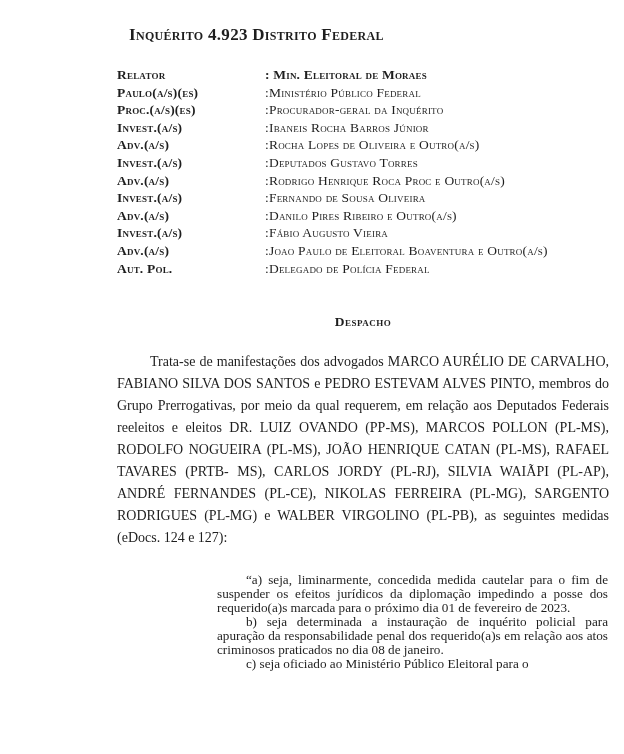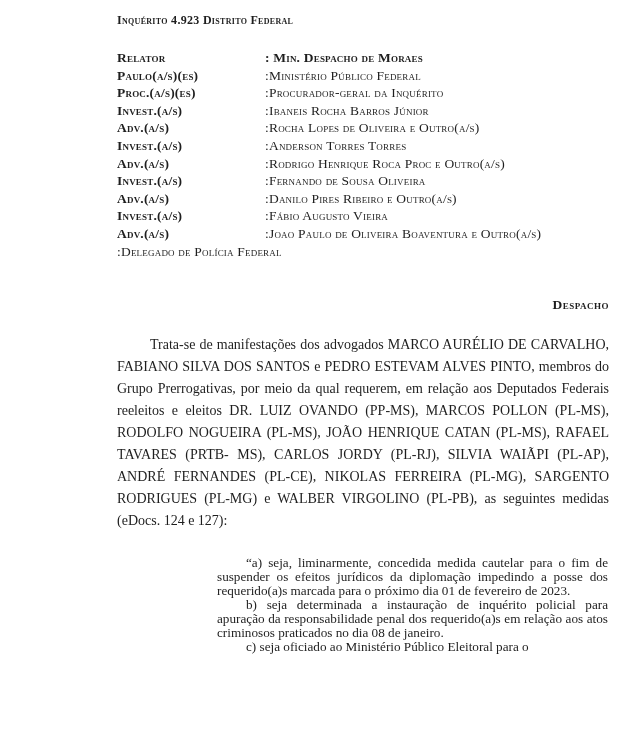--- a/index.html
+++ b/index.html
@@ -18,22 +18,22 @@
     color: #1e1e1e;
     -webkit-font-smoothing: antialiased;
   }
   .content {
     position: absolute;
     left: 117px;
     top: 13px;
     width: 492px;
   }
   .doc-title {
-    margin: 0;
-    font-size: 12px;
+    margin: 12px;
+    font-size: 17px;
     font-weight: bold;
     font-variant: small-caps;
     letter-spacing: 0.3px;
     white-space: nowrap;
   }
   .parties {
     margin-top: 21px;
     font-size: 13.5px;
   }
   .party-row {
@@ -52,21 +52,21 @@
     font-variant: small-caps;
     letter-spacing: 0.2px;
     line-height: 17.6px;
     text-align: justify;
   }
   .party-value.bold {
     font-weight: bold;
   }
   .section-heading {
     margin: 37px 0 0 0;
-    text-align: right;
+    text-align: center;
     font-size: 13.5px;
     font-weight: bold;
     font-variant: small-caps;
     letter-spacing: 0.5px;
   }
   .body-paragraph {
     margin: 21px 0 0 0;
     font-size: 14px;
     line-height: 22px;
     text-align: justify;
@@ -88,63 +88,64 @@
 <body>
 
 <div class="page">
   <div class="content">
 
     <h1 class="doc-title">Inquérito 4.923 Distrito Federal</h1>
 
     <div class="parties">
       <div class="party-row">
         <span class="party-label">Relator</span>
-        <span class="party-value bold">: Min. Despacho de Moraes</span>
+        <span class="party-value bold">: Min. Eleitoral de Moraes</span>
       </div>
       <div class="party-row">
         <span class="party-label">Paulo(a/s)(es)</span>
         <span class="party-value">:Ministério Público Federal</span>
       </div>
       <div class="party-row">
         <span class="party-label">Proc.(a/s)(es)</span>
         <span class="party-value">:Procurador-geral da Inquérito</span>
       </div>
       <div class="party-row">
         <span class="party-label">Invest.(a/s)</span>
         <span class="party-value">:Ibaneis Rocha Barros Júnior</span>
       </div>
       <div class="party-row">
         <span class="party-label">Adv.(a/s)</span>
         <span class="party-value">:Rocha Lopes de Oliveira e Outro(a/s)</span>
       </div>
       <div class="party-row">
         <span class="party-label">Invest.(a/s)</span>
-        <span class="party-value">:Anderson Torres Torres</span>
+        <span class="party-value">:Deputados Gustavo Torres</span>
       </div>
       <div class="party-row">
         <span class="party-label">Adv.(a/s)</span>
         <span class="party-value">:Rodrigo Henrique Roca Proc e Outro(a/s)</span>
       </div>
       <div class="party-row">
         <span class="party-label">Invest.(a/s)</span>
         <span class="party-value">:Fernando de Sousa Oliveira</span>
       </div>
       <div class="party-row">
         <span class="party-label">Adv.(a/s)</span>
         <span class="party-value">:Danilo Pires Ribeiro e Outro(a/s)</span>
       </div>
       <div class="party-row">
         <span class="party-label">Invest.(a/s)</span>
         <span class="party-value">:Fábio Augusto Vieira</span>
       </div>
       <div class="party-row">
         <span class="party-label">Adv.(a/s)</span>
-        <span class="party-value">:Joao Paulo de Oliveira Boaventura e Outro(a/s)</span>
+        <span class="party-value">:Joao Paulo de Eleitoral Boaventura e Outro(a/s)</span>
       </div>
       <div class="party-row">
+        <span class="party-label">Aut. Pol.</span>
         <span class="party-value">:Delegado de Polícia Federal</span>
       </div>
     </div>
 
     <h2 class="section-heading">Despacho</h2>
 
     <p class="body-paragraph">Trata-se de manifestações dos advogados MARCO AURÉLIO DE CARVALHO, FABIANO SILVA DOS SANTOS e PEDRO ESTEVAM ALVES PINTO, membros do Grupo Prerrogativas, por meio da qual requerem, em relação aos Deputados Federais reeleitos e eleitos DR. LUIZ OVANDO (PP-MS), MARCOS POLLON (PL-MS), RODOLFO NOGUEIRA (PL-MS), JOÃO HENRIQUE CATAN (PL-MS), RAFAEL TAVARES (PRTB- MS), CARLOS JORDY (PL-RJ), SILVIA WAIÃPI (PL-AP), ANDRÉ FERNANDES (PL-CE), NIKOLAS FERREIRA (PL-MG), SARGENTO RODRIGUES (PL-MG) e WALBER VIRGOLINO (PL-PB), as seguintes medidas (eDocs. 124 e 127):</p>
 
     <div class="quote-block">
       <p>“a) seja, liminarmente, concedida medida cautelar para o fim de suspender os efeitos jurídicos da diplomação impedindo a posse dos requerido(a)s marcada para o próximo dia 01 de fevereiro de 2023.</p>

